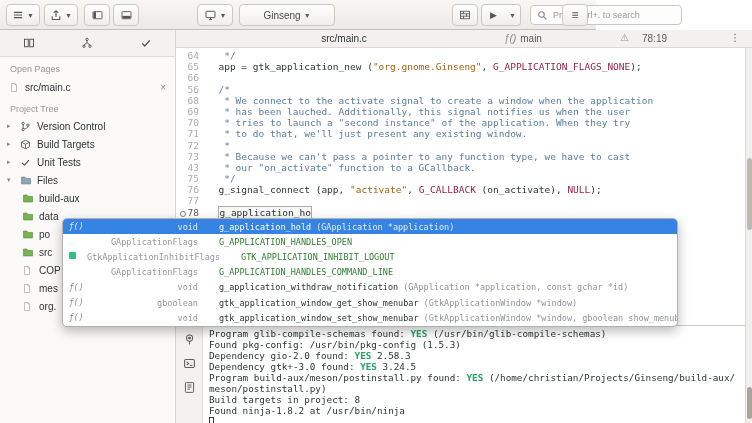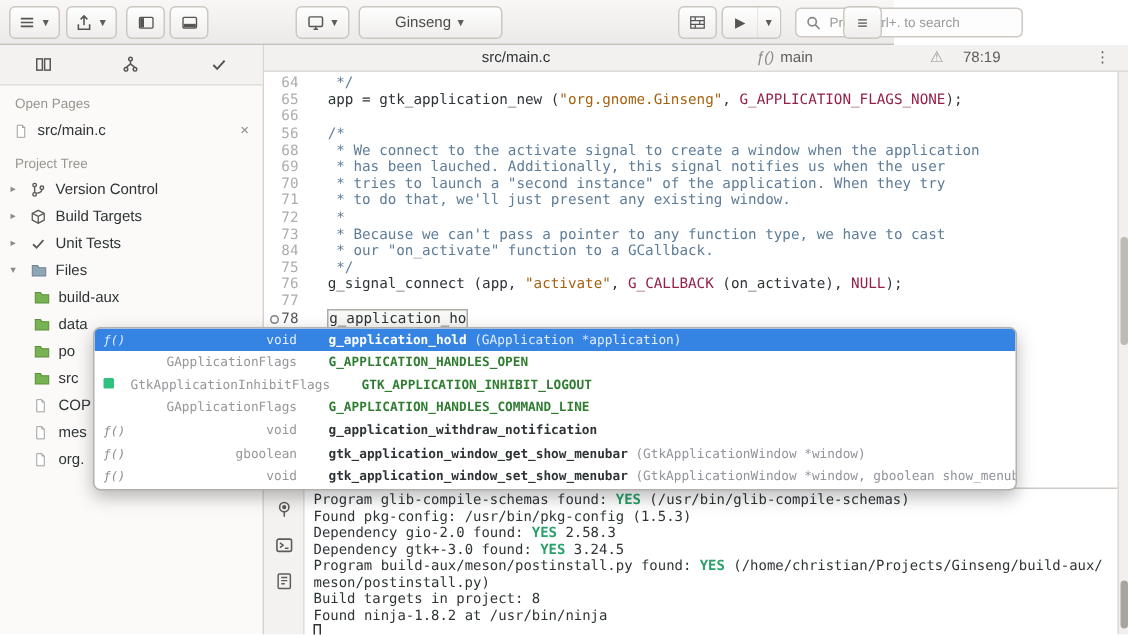--- a/index.html
+++ b/index.html
@@ -62,21 +62,21 @@
   .tk-t{color:#2e3436;border:1px solid #b0aca8;background:#f8f8f7}
 
   
   .popup{position:absolute;left:62px;top:218px;width:616px;height:109px;background:#fff;
     border:1px solid #b4b0ac;border-radius:5px;box-shadow:0 4px 12px rgba(0,0,0,.28);
     overflow:hidden;z-index:40;font-family:"DejaVu Sans Mono",monospace;font-size:8.5px}
   .pop-row{height:15.2px;display:flex;align-items:center;padding:0 6px;white-space:nowrap}
   .pop-row.sel{background:#3584e4}
   .pop-ico{flex:0 0 18px;color:#8a8a8a;font-size:8px;font-style:italic}
   .pop-type{flex:0 0 132px;text-align:right;padding-right:21px;color:#949699}
-  .pop-name{font-weight:bold;color:#2e3436}
+  .pop-name{font-weight:normal;color:#2e3436}
   .pop-name.const{color:#2f7d31}
   .pop-params{color:#90939a;padding-left:5px}
   .pop-row.sel .pop-ico,.pop-row.sel .pop-type,.pop-row.sel .pop-params{color:rgba(255,255,255,.85)}
   .pop-row.sel .pop-name{color:#fff}
   .enum-sq{display:inline-block;width:7px;height:7px;background:#2ec27e;border-radius:1px}
 
   
   .panel{position:absolute;left:176px;top:325px;right:7px;bottom:0;background:#fff;
     border-top:1px solid #cfcac5}
   .panel-strip{position:absolute;left:0;top:0;bottom:0;width:27px;background:#f4f2f1;
@@ -335,21 +335,21 @@
       <div class="code-line"><span class="gutter">64</span><span class="line-text"><span class="tk-c">   */</span></span></div>
       <div class="code-line"><span class="gutter">65</span><span class="line-text"><span class="tk-p">  app = gtk_application_new (</span><span class="tk-s">"org.gnome.Ginseng"</span><span class="tk-p">, </span><span class="tk-k">G_APPLICATION_FLAGS_NONE</span><span class="tk-p">);</span></span></div>
       <div class="code-line"><span class="gutter">66</span><span class="line-text"></span></div>
       <div class="code-line"><span class="gutter">56</span><span class="line-text"><span class="tk-c">  /*</span></span></div>
       <div class="code-line"><span class="gutter">68</span><span class="line-text"><span class="tk-c">   * We connect to the activate signal to create a window when the application</span></span></div>
       <div class="code-line"><span class="gutter">69</span><span class="line-text"><span class="tk-c">   * has been lauched. Additionally, this signal notifies us when the user</span></span></div>
       <div class="code-line"><span class="gutter">70</span><span class="line-text"><span class="tk-c">   * tries to launch a "second instance" of the application. When they try</span></span></div>
       <div class="code-line"><span class="gutter">71</span><span class="line-text"><span class="tk-c">   * to do that, we'll just present any existing window.</span></span></div>
       <div class="code-line"><span class="gutter">72</span><span class="line-text"><span class="tk-c">   *</span></span></div>
       <div class="code-line"><span class="gutter">73</span><span class="line-text"><span class="tk-c">   * Because we can't pass a pointer to any function type, we have to cast</span></span></div>
-      <div class="code-line"><span class="gutter">84</span><span class="line-text"><span class="tk-c">   * our "on_activate" function to a GCallback.</span></span></div>
+      <div class="code-line"><span class="gutter">43</span><span class="line-text"><span class="tk-c">   * our "on_activate" function to a GCallback.</span></span></div>
       <div class="code-line"><span class="gutter">75</span><span class="line-text"><span class="tk-c">   */</span></span></div>
       <div class="code-line"><span class="gutter">76</span><span class="line-text"><span class="tk-p">  g_signal_connect (app, </span><span class="tk-s">"activate"</span><span class="tk-p">, </span><span class="tk-k">G_CALLBACK</span><span class="tk-p"> (on_activate), </span><span class="tk-k">NULL</span><span class="tk-p">);</span></span></div>
       <div class="code-line"><span class="gutter">77</span><span class="line-text"></span></div>
       <div class="code-line"><span class="gutter cur"><span class="ring"></span>78</span><span class="line-text"><span class="tk-p">  </span><span class="tk-t">g_application_ho</span></span></div>
     </div>
 </div>
 
 <div class="popup">
     <div class="pop-row sel">
       <span class="pop-ico">ƒ()</span>
@@ -369,20 +369,21 @@
     </div>
     <div class="pop-row">
       <span class="pop-ico"></span>
       <span class="pop-type">GApplicationFlags</span>
       <span class="pop-name const">G_APPLICATION_HANDLES_COMMAND_LINE</span>
     </div>
     <div class="pop-row">
       <span class="pop-ico">ƒ()</span>
       <span class="pop-type">void</span>
       <span class="pop-name">g_application_withdraw_notification</span>
+      <span class="pop-params">(GApplication *application, const gchar *id)</span>
     </div>
     <div class="pop-row">
       <span class="pop-ico">ƒ()</span>
       <span class="pop-type">gboolean</span>
       <span class="pop-name">gtk_application_window_get_show_menubar</span>
       <span class="pop-params">(GtkApplicationWindow *window)</span>
     </div>
     <div class="pop-row">
       <span class="pop-ico">ƒ()</span>
       <span class="pop-type">void</span>

